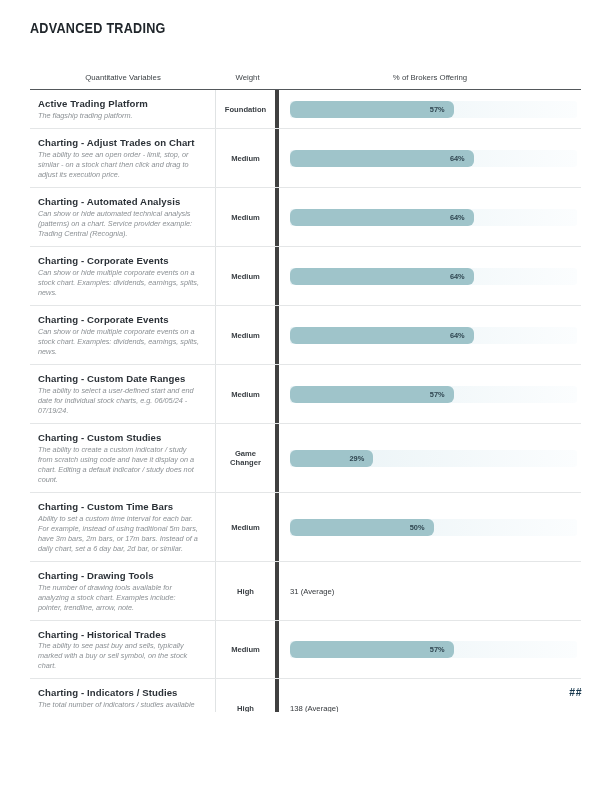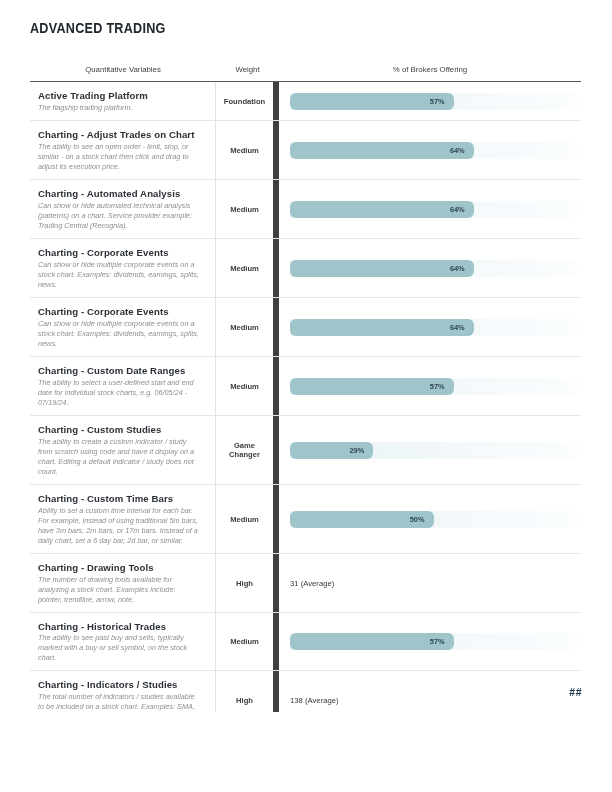--- a/index.html
+++ b/index.html
@@ -11,40 +11,40 @@
     font-family:"Liberation Sans", sans-serif;
     overflow:hidden;
   }
   .page-title {
     position:absolute; left:30px; top:20px;
     font-size:14px; font-weight:800; color:#20262b;
     letter-spacing:0.3px;
     transform:scaleX(0.9); transform-origin:left center;
     white-space:nowrap;
   }
-  .table { position:absolute; left:30px; top:60px; width:551px; }
+  .table { position:absolute; left:30px; top:68px; width:551px; }
   .thead {
     display:grid; grid-template-columns:186px 63px 302px;
     padding:5px 0 7px 0;
     border-bottom:1.5px solid #53585b;
   }
   .th { font-size:7.8px; color:#3f4448; text-align:center; }
   .row {
     display:grid; grid-template-columns:186px 63px 302px;
     border-bottom:1px solid #e4e6e7;
   }
   .cell-var {
     padding:7px 16px 7px 8px;
     border-right:1px solid #e0e3e4;
   }
   .row-title { font-size:9.6px; font-weight:700; color:#2b3137; line-height:13px; letter-spacing:0.1px; }
   .row-desc  { font-size:7.3px; font-style:italic; color:#8b9094; line-height:10px; margin-top:1px; }
   .gap-desc  { margin-top:0; }
   .cell-weight {
-    border-right:6px solid #404040;
+    border-right:4px solid #404040;
     display:flex; align-items:center; justify-content:center;
     font-size:7.6px; font-weight:600; color:#3a3f44; text-align:center;
     padding:0 3px;
   }
   .cell-value { display:flex; align-items:center; padding-left:11px; }
   .bar-track {
     width:287px; height:17px; border-radius:3px;
     background:linear-gradient(to right, #e8f2f5, #fbfdfe);
   }
   .bar-fill {

